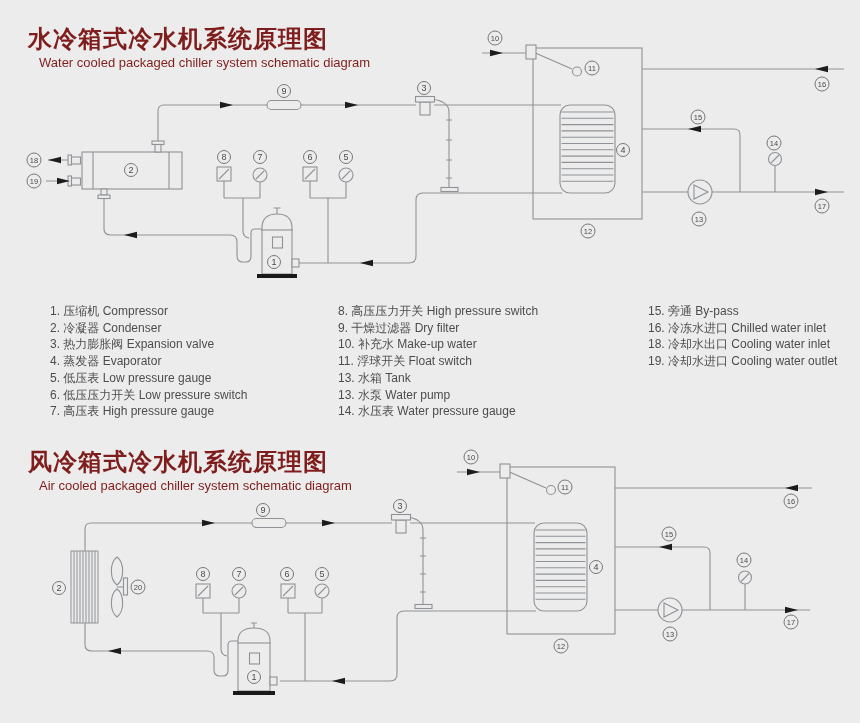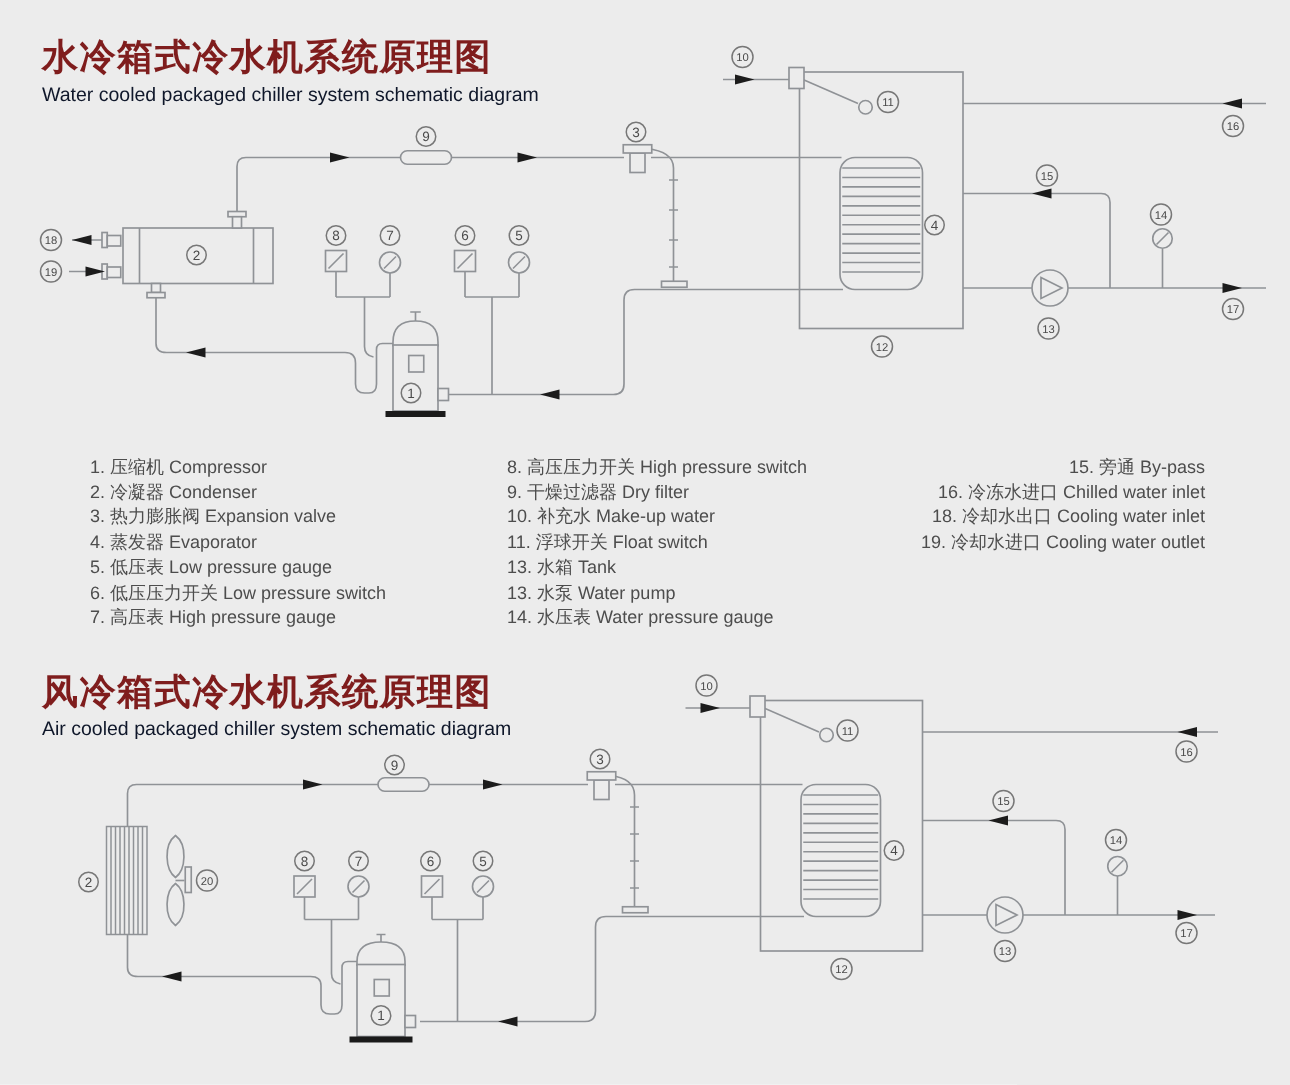--- a/index.html
+++ b/index.html
@@ -1,24 +1,24 @@
 <!DOCTYPE html>
 <html><head>
 <meta charset="utf-8">
 <style>
   html,body{margin:0;padding:0;}
   body{font-family:"Liberation Sans","DejaVu Sans",sans-serif;}
   .canvas{position:relative;width:860px;height:723px;background:#ececec;overflow:hidden;}
   .sec-head{position:absolute;left:28px;}
   .sec-head h1{margin:0;font-size:24px;line-height:26px;font-weight:bold;color:#7f1d1d;letter-spacing:1px;}
-  .sec-head .sub{margin:3px 0 0 0;font-size:13px;color:#0f172a;}
+  .sec-head .sub{margin:3px 0 0 11px;font-size:13px;color:#7f1d1d;}
   .legend{position:absolute;top:303px;left:0;width:860px;font-size:12px;color:#4d4d4d;}
   .legend .col{position:absolute;top:0;}
   .legend .row{line-height:16.7px;white-space:nowrap;}
-  .col1{left:60px;} .col2{left:338px;} .col3{left:614px;text-align:right;}
+  .col1{left:50px;} .col2{left:338px;} .col3{left:648px;}
   svg{position:absolute;left:0;}
   svg text.mk{font-family:"Liberation Sans","DejaVu Sans",sans-serif;fill:#4a4a4a;}
   .f9{font-size:9px;} .f7{font-size:7.5px;}
 </style>
 </head>
 <body>
 
 <div class="canvas">
 
   <div class="sec-head" style="top:26px;">

